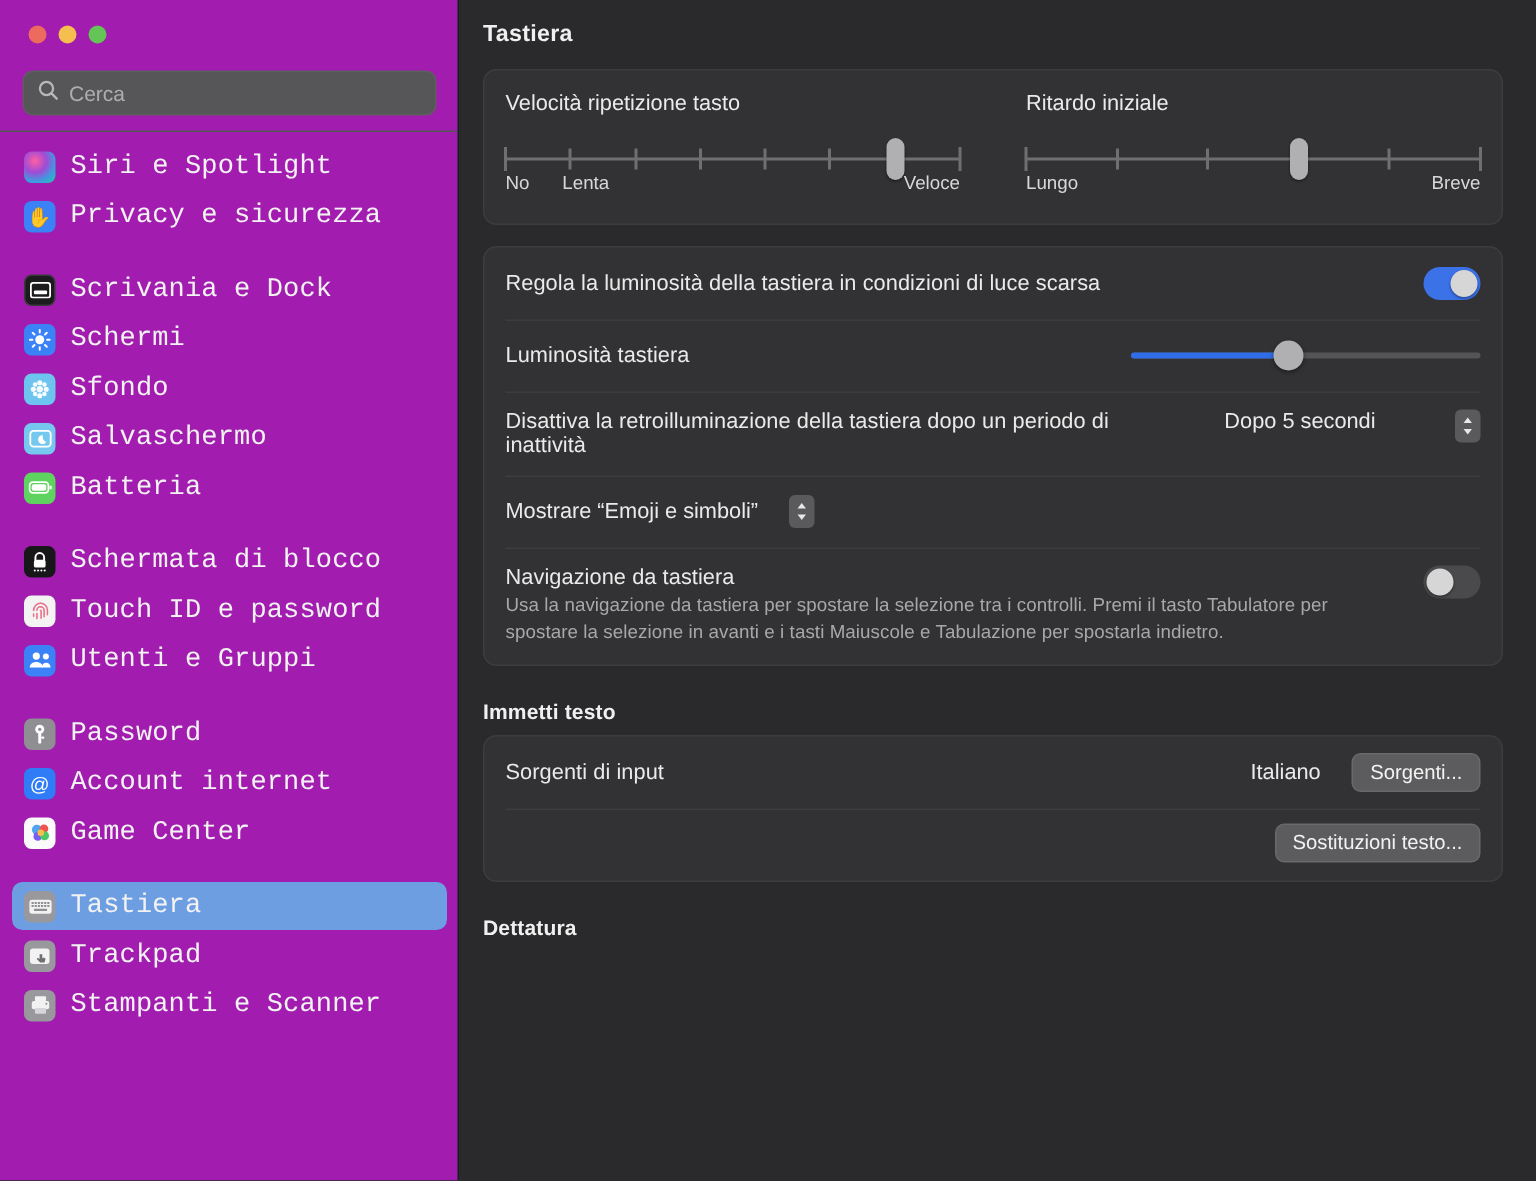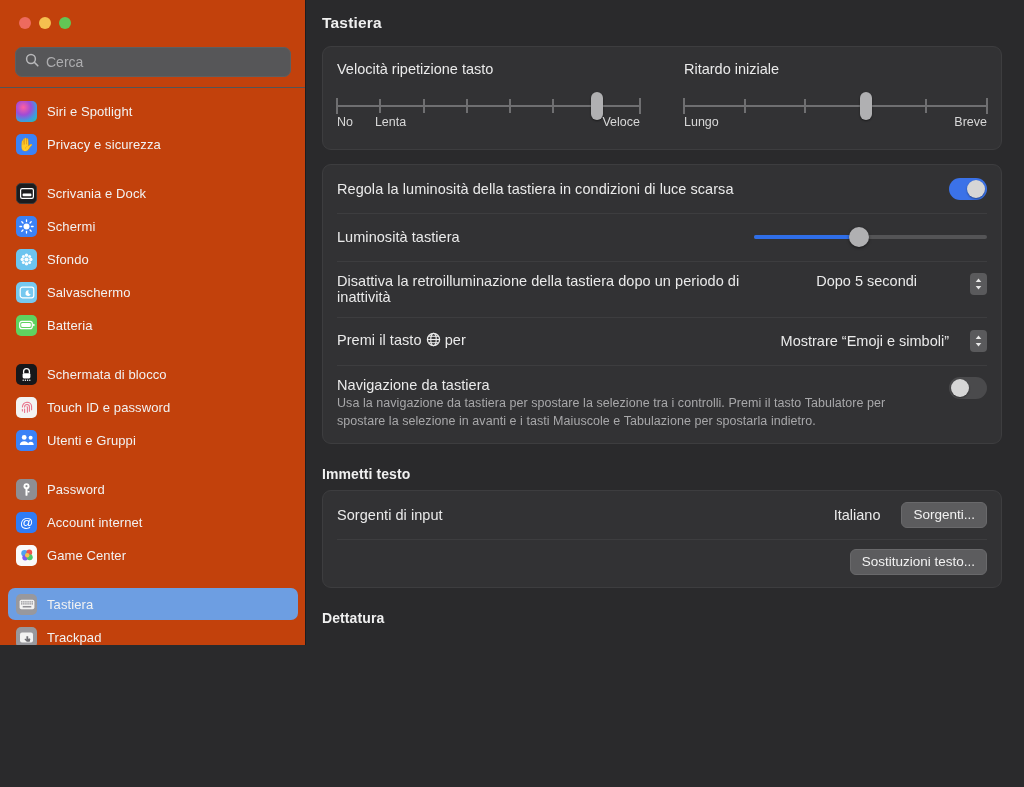--- a/index.html
+++ b/index.html
@@ -8,22 +8,22 @@
     overflow: hidden;
     font-family: "Liberation Sans", sans-serif;
     background: #2a2a2c;
     color: #e8e8e8;
     -webkit-font-smoothing: antialiased;
   }
   .window { display: flex; width: 1024px; height: 787px; }
 
   
   .sidebar {
-    width: 306px; height: 645px;
-    background: #c2410c;
+    width: 306px; height: 787px;
+    background: #a21caf;
     position: relative;
     flex: 0 0 306px;
     overflow: hidden;
   }
   .sidebar::after {
     content: ""; position: absolute; right: 0; top: 0;
     width: 1px; height: 100%; background: #1d1d1f;
   }
   .traffic {
     display: flex; gap: 8px;
@@ -52,21 +52,21 @@
   .sb-group { padding: 0 8px; }
   .sb-gap { height: 15px; }
 
   .sb-item {
     display: flex; align-items: center; gap: 10px;
     height: 32px; border-radius: 7px;
     padding: 0 8px; margin: 1px 0;
     cursor: default;
   }
   .sb-item.selected { background: #6d9ee2; }
-  .sb-label { font-size: 13px; color: #f2f2f2; letter-spacing: .1px; white-space: nowrap; }
+  .sb-label { font-size: 18px; color: #f2f2f2; letter-spacing: .1px; white-space: nowrap; font-family: Liberation Mono, monospace; }
 
   .ico {
     width: 21px; height: 21px; border-radius: 5px;
     flex: 0 0 21px;
     display: flex; align-items: center; justify-content: center;
     font-size: 12px; line-height: 1; color: #fff;
     overflow: hidden; position: relative;
   }
   .ico-siri { background: radial-gradient(circle at 35% 30%, #ff5fa2 0%, #a04bd6 38%, #3f9ae0 68%, #21c7a8 100%); }
   .ico-privacy { background: #3b82f7; font-size: 13px; }
@@ -524,33 +524,20 @@
         <span class="row-value">Dopo 5 secondi</span>
         <span class="stepper">
           <svg width="9" height="14" viewBox="0 0 9 14">
             <path d="M4.5 1.4 7.3 5H1.7z" fill="#e8e8e8"></path>
             <path d="M4.5 12.6 1.7 9h5.6z" fill="#e8e8e8"></path>
           </svg>
         </span>
       </div>
 
       <div class="row">
-        <span class="row-label">
-          <span>Premi il tasto</span>
-          <span class="globe">
-            <svg width="15" height="15" viewBox="0 0 15 15">
-              <circle cx="7.5" cy="7.5" r="6.1" fill="none" stroke="#eaeaea" stroke-width="1.25"></circle>
-              <ellipse cx="7.5" cy="7.5" rx="2.7" ry="6.1" fill="none" stroke="#eaeaea" stroke-width="1.15"></ellipse>
-              <line x1="1.5" y1="7.5" x2="13.5" y2="7.5" stroke="#eaeaea" stroke-width="1.15"></line>
-              <line x1="2.7" y1="4.3" x2="12.3" y2="4.3" stroke="#eaeaea" stroke-width="1.05"></line>
-              <line x1="2.7" y1="10.7" x2="12.3" y2="10.7" stroke="#eaeaea" stroke-width="1.05"></line>
-            </svg>
-          </span>
-          <span>per</span>
-        </span>
         <span class="row-value">Mostrare “Emoji e simboli”</span>
         <span class="stepper">
           <svg width="9" height="14" viewBox="0 0 9 14">
             <path d="M4.5 1.4 7.3 5H1.7z" fill="#e8e8e8"></path>
             <path d="M4.5 12.6 1.7 9h5.6z" fill="#e8e8e8"></path>
           </svg>
         </span>
       </div>
 
       <div class="row row-twoline">

